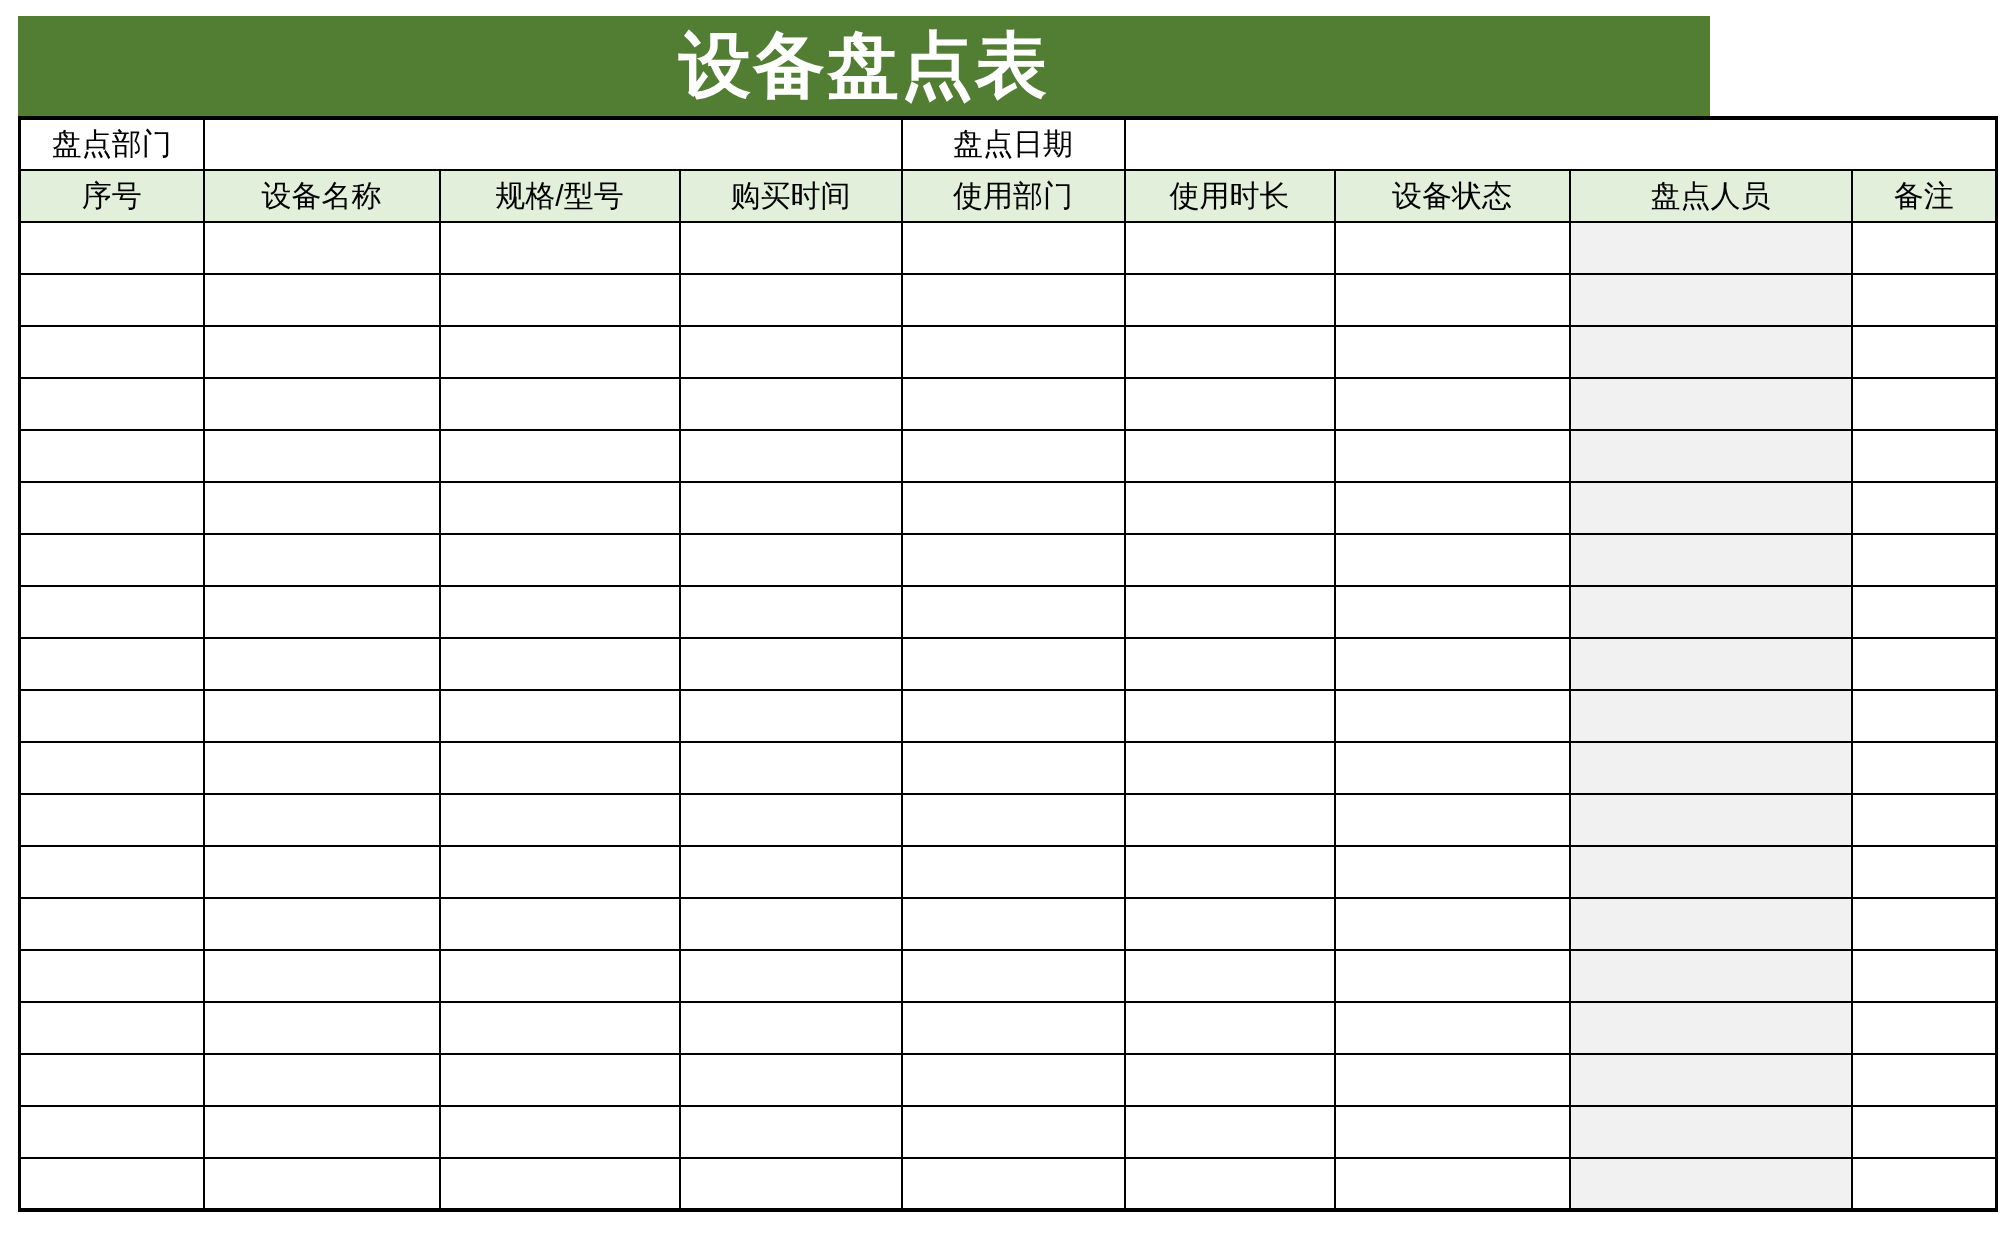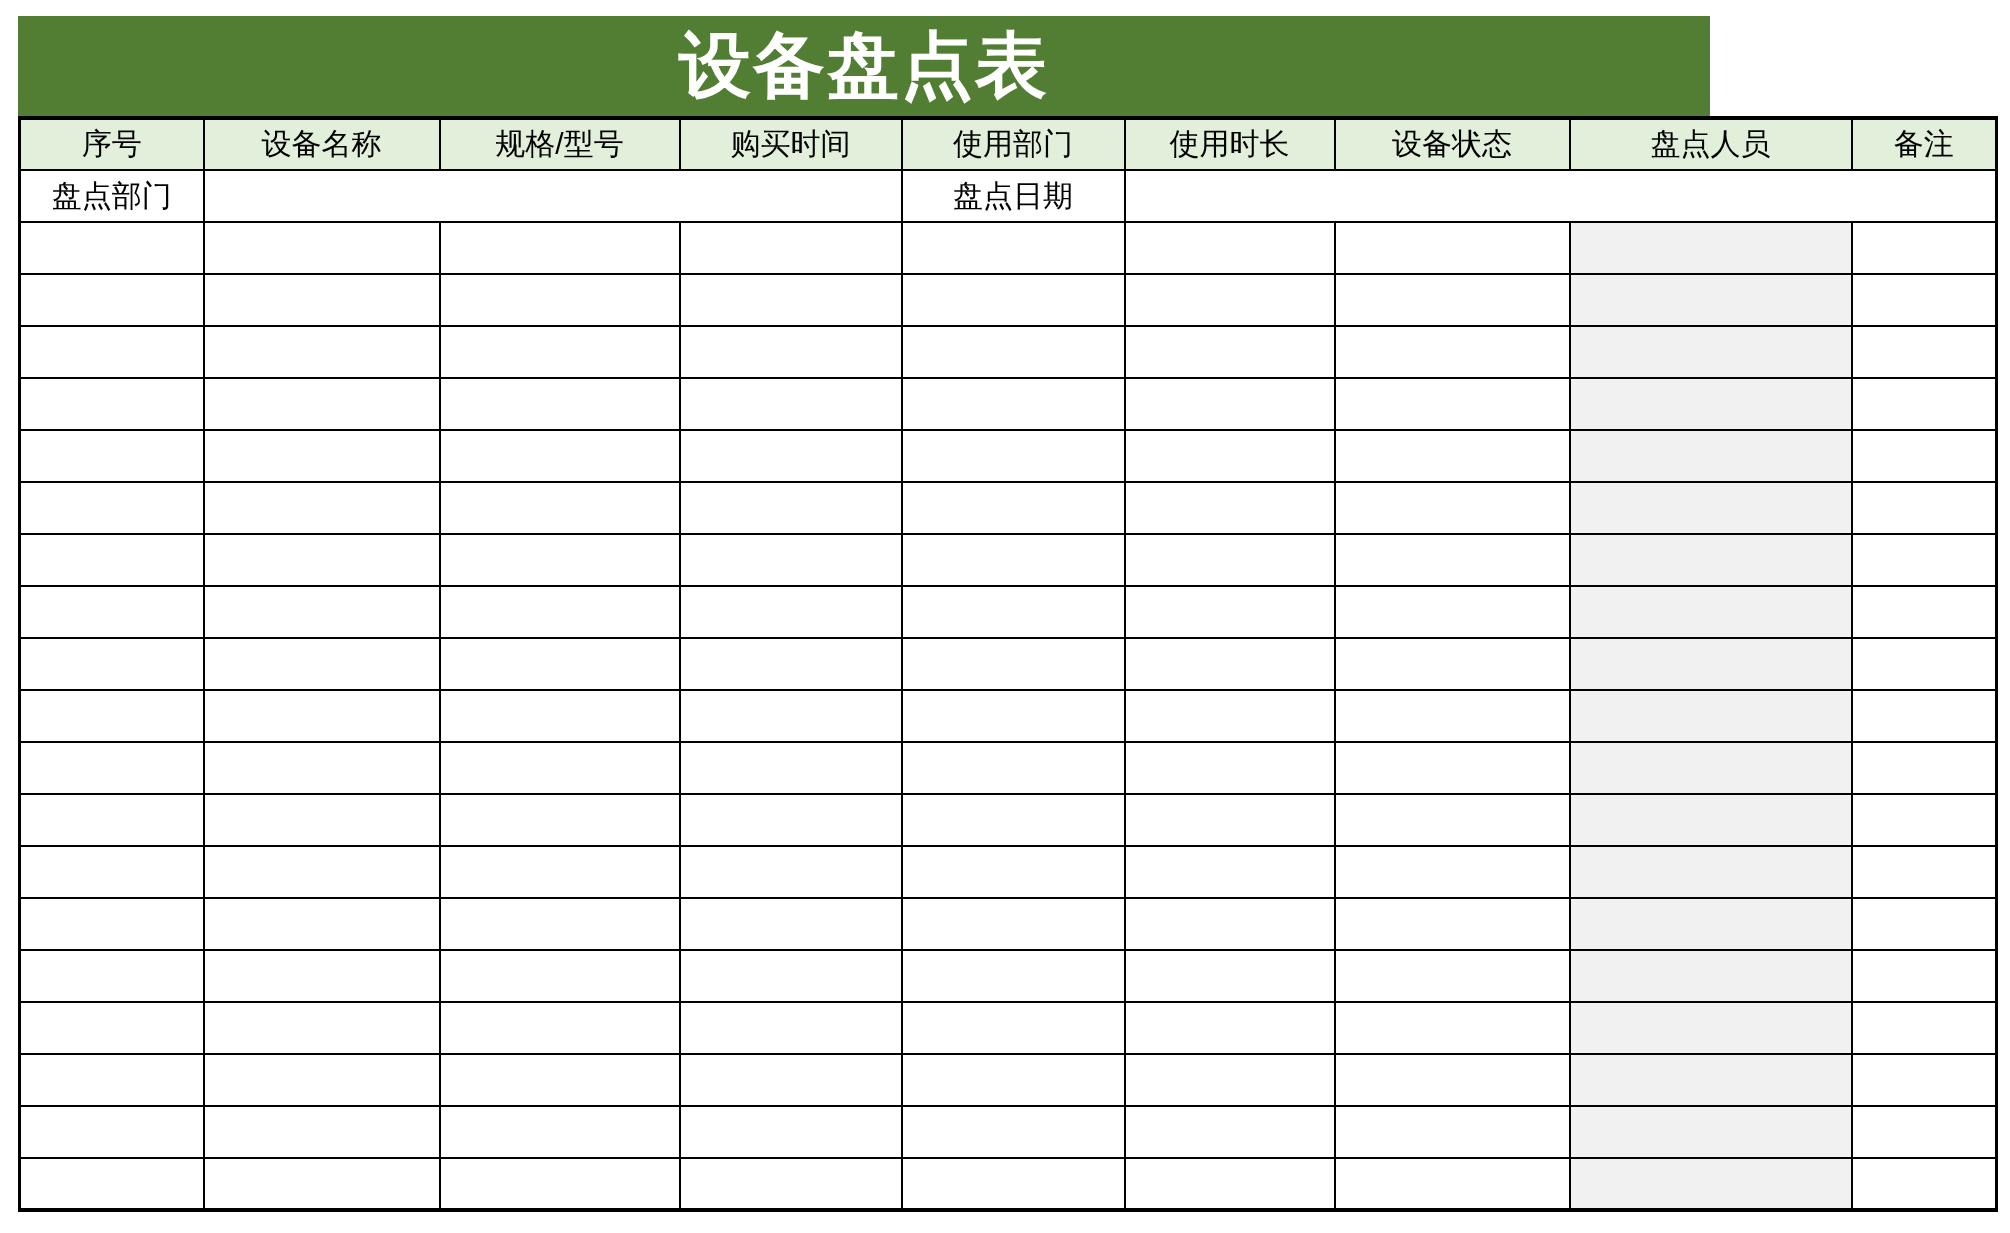--- a/index.html
+++ b/index.html
@@ -84,36 +84,36 @@
         <col class="c3">
         <col class="c4">
         <col class="c5">
       <col class="c6">
         <col class="c7">
         <col class="c8">
         <col class="c9">
     </colgroup>
     <tbody>
       <tr>
+        <td>盘点部门</td>
+        <td colspan="3"></td>
+        <td>盘点日期</td>
+        <td colspan="4"></td>
+      </tr>
+      <tr>
         <th>序号</th>
         <th>设备名称</th>
         <th>规格/型号</th>
         <th>购买时间</th>
         <th>使用部门</th>
         <th>使用时长</th>
         <th>设备状态</th>
         <th>盘点人员</th>
         <th>备注</th>
       </tr>
-      <tr>
-        <td>盘点部门</td>
-        <td colspan="3"></td>
-        <td>盘点日期</td>
-        <td colspan="4"></td>
-      </tr>
 
     <tr>
       <td></td>
       <td></td>
       <td></td>
       <td></td>
       <td></td>
       <td></td>
       <td></td>
       <td class="shaded"></td>

